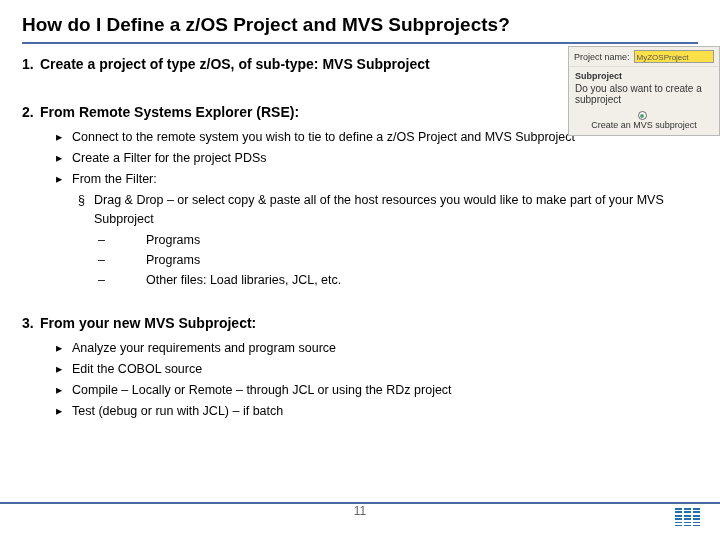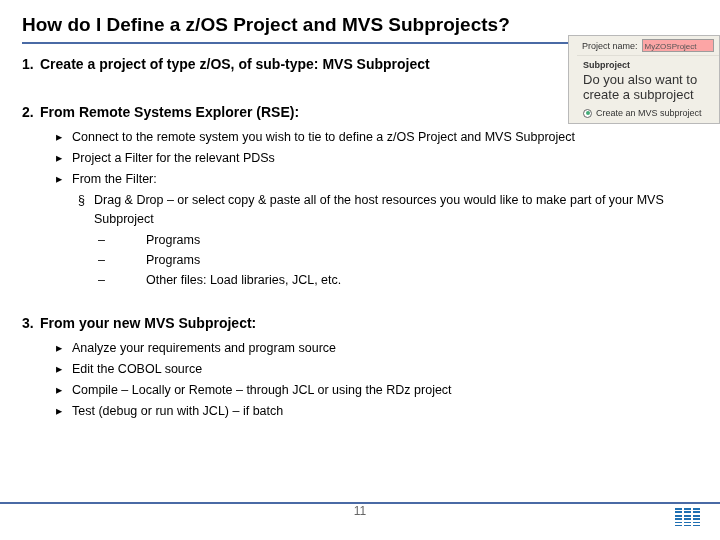--- a/index.html
+++ b/index.html
@@ -15,27 +15,27 @@
   .bullets1 .mk { width: 16px; flex: 0 0 16px; color: #000; }
   .bullets1 .tx { flex: 1; }
   .bullets2 { margin-left: 56px; font-size: 12.5px; line-height: 1.45; }
   .bullets2 .row { display: flex; margin: 3px 0; }
   .bullets2 .mk { width: 16px; flex: 0 0 16px; }
   .bullets2 .tx { flex: 1; }
   .bullets3 { margin-left: 76px; font-size: 12.5px; line-height: 1.45; }
   .bullets3 .row { display: flex; margin: 2px 0; }
   .bullets3 .mk { width: 16px; flex: 0 0 16px; }
   .bullets3 .tx { flex: 1; margin-left: 32px; }
-  .shot { position: absolute; right: 0; top: 35px; width: 152px; border: 1px solid #b9b9b9; background: #f1efe7; font-size: 9px; color: #333; padding-left: 8px; }
+  .shot { position: absolute; right: 0; top: 46px; width: 152px; border: 1px solid #b9b9b9; background: #f1efe7; font-size: 9px; color: #333; }
   .shot .secrow { display: flex; align-items: center; padding: 3px 5px; border-bottom: 1px solid #e0ded6; }
   .shot .slabel { flex: 0 0 auto; margin-right: 4px; }
-  .shot .sinput { flex: 1; height: 13px; background: #fca5a5; border: 1px solid #9c9c9c; font-size: 8px; padding: 0 2px; line-height: 13px; color: #555; }
+  .shot .sinput { flex: 1; height: 13px; background: #fde047; border: 1px solid #9c9c9c; font-size: 8px; padding: 0 2px; line-height: 13px; color: #555; }
   .shot .grp { padding: 4px 6px 2px 6px; font-weight: bold; }
-  .shot .sub { padding: 0 6px 4px 6px; font-size: 13px; }
-  .shot .radio { display: flex; align-items: center; padding: 2px 6px 5px 6px; }
+  .shot .sub { padding: 0 6px 4px 6px; font-size: 10px; }
+  .shot .radio { display: flex; align-items: center; padding: 2px 6px 5px 6px; flex-direction: column; }
   .shot .rdot { width: 9px; height: 9px; border-radius: 50%; border: 1px solid #666; margin-right: 4px; position: relative; background: #fff; }
   .shot .rdot::after { content: ""; position: absolute; left: 1.5px; top: 1.5px; width: 4px; height: 4px; background: #4a7; border-radius: 50%; }
   .footer-line { position: absolute; left: 0; right: 0; bottom: 36px; border-top: 2px solid #4a6aa5; }
   .page-num { position: absolute; left: 50%; transform: translateX(-50%); bottom: 22px; font-size: 12px; color: #666; }
   .ibm { position: absolute; right: 20px; bottom: 14px; display: flex; gap: 2px; }
   .ibm .bar { width: 7px; height: 18px; background: repeating-linear-gradient(to bottom, #1f6fb2 0 1.7px, transparent 1.7px 3.4px); }
   .spacer { height: 14px; }
 </style>
 </head>
 <body>
@@ -73,21 +73,21 @@
     </span>
   </div>
 
   <div class="bullets1">
     <div class="row">
         <span class="mk">▸</span>
         <span class="tx">Connect to the remote system you wish to tie to define a z/OS Project and MVS Subproject</span>
       </div>
     <div class="row">
         <span class="mk">▸</span>
-        <span class="tx">Project a Filter for the relevant PDSs</span>
+        <span class="tx">Create a Filter for the project PDSs</span>
       </div>
     <div class="row">
         <span class="mk">▸</span>
         <span class="tx">From the Filter:</span>
       </div>
   </div>
 
   <div class="bullets2">
     <div class="row">
         <span class="mk">§</span>

